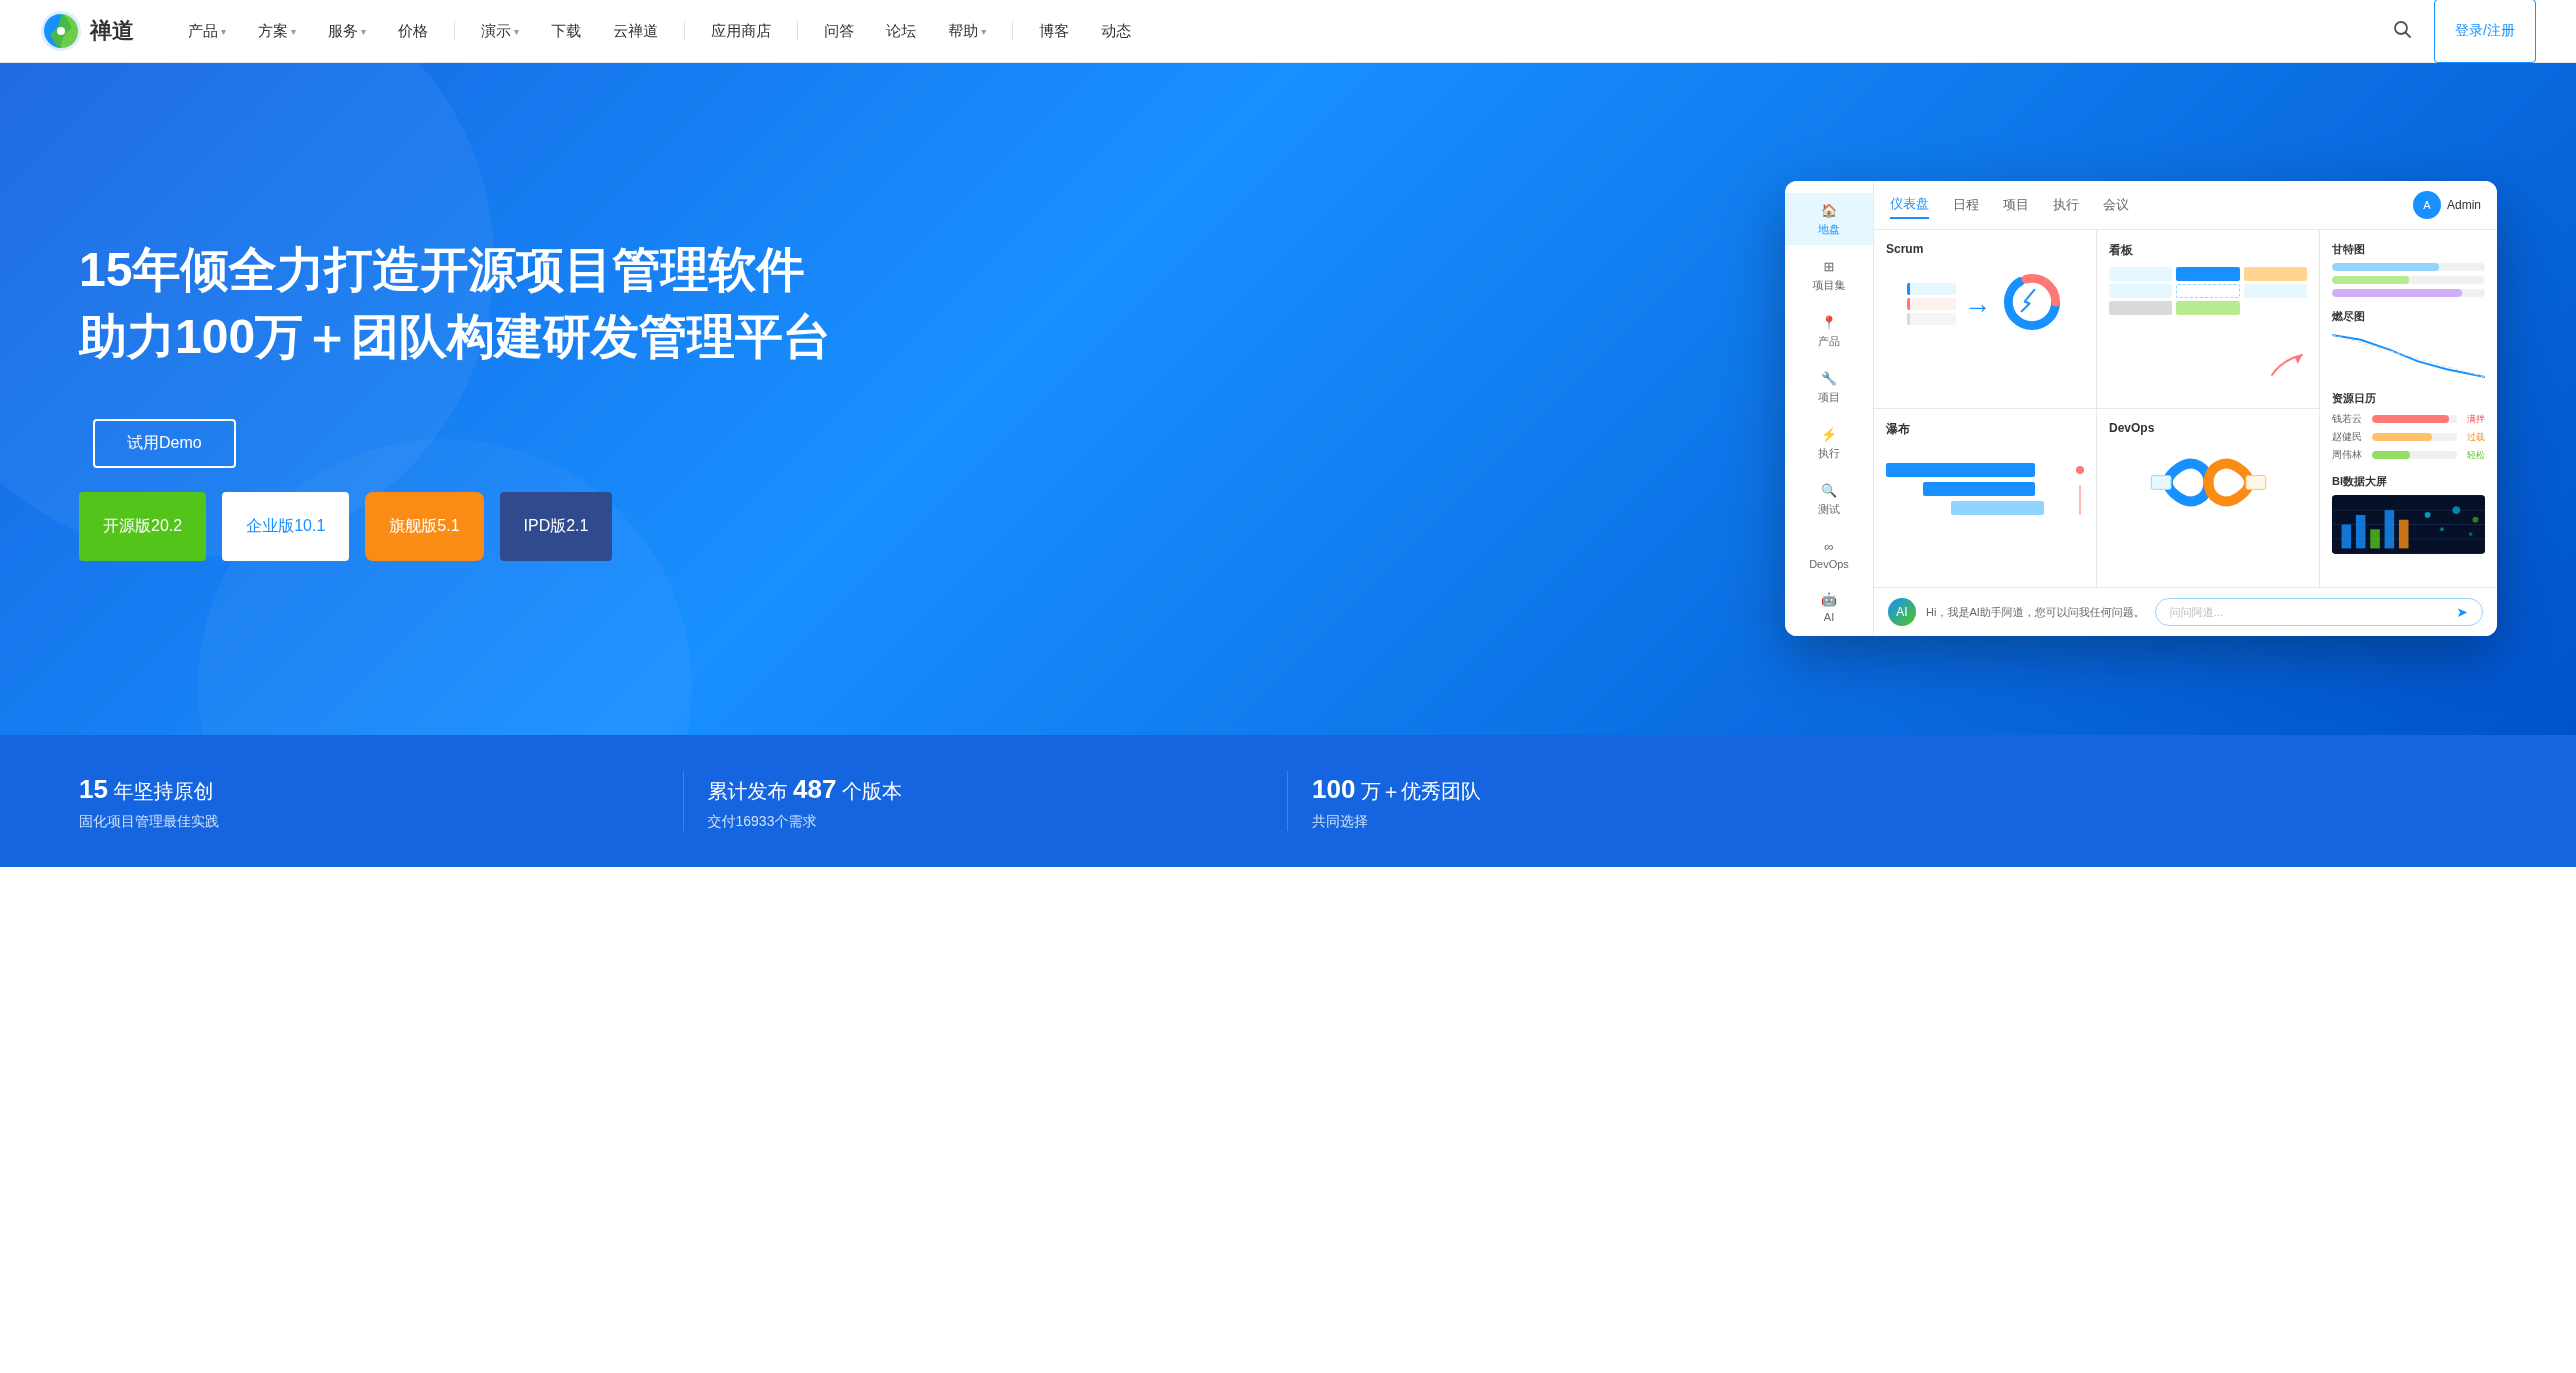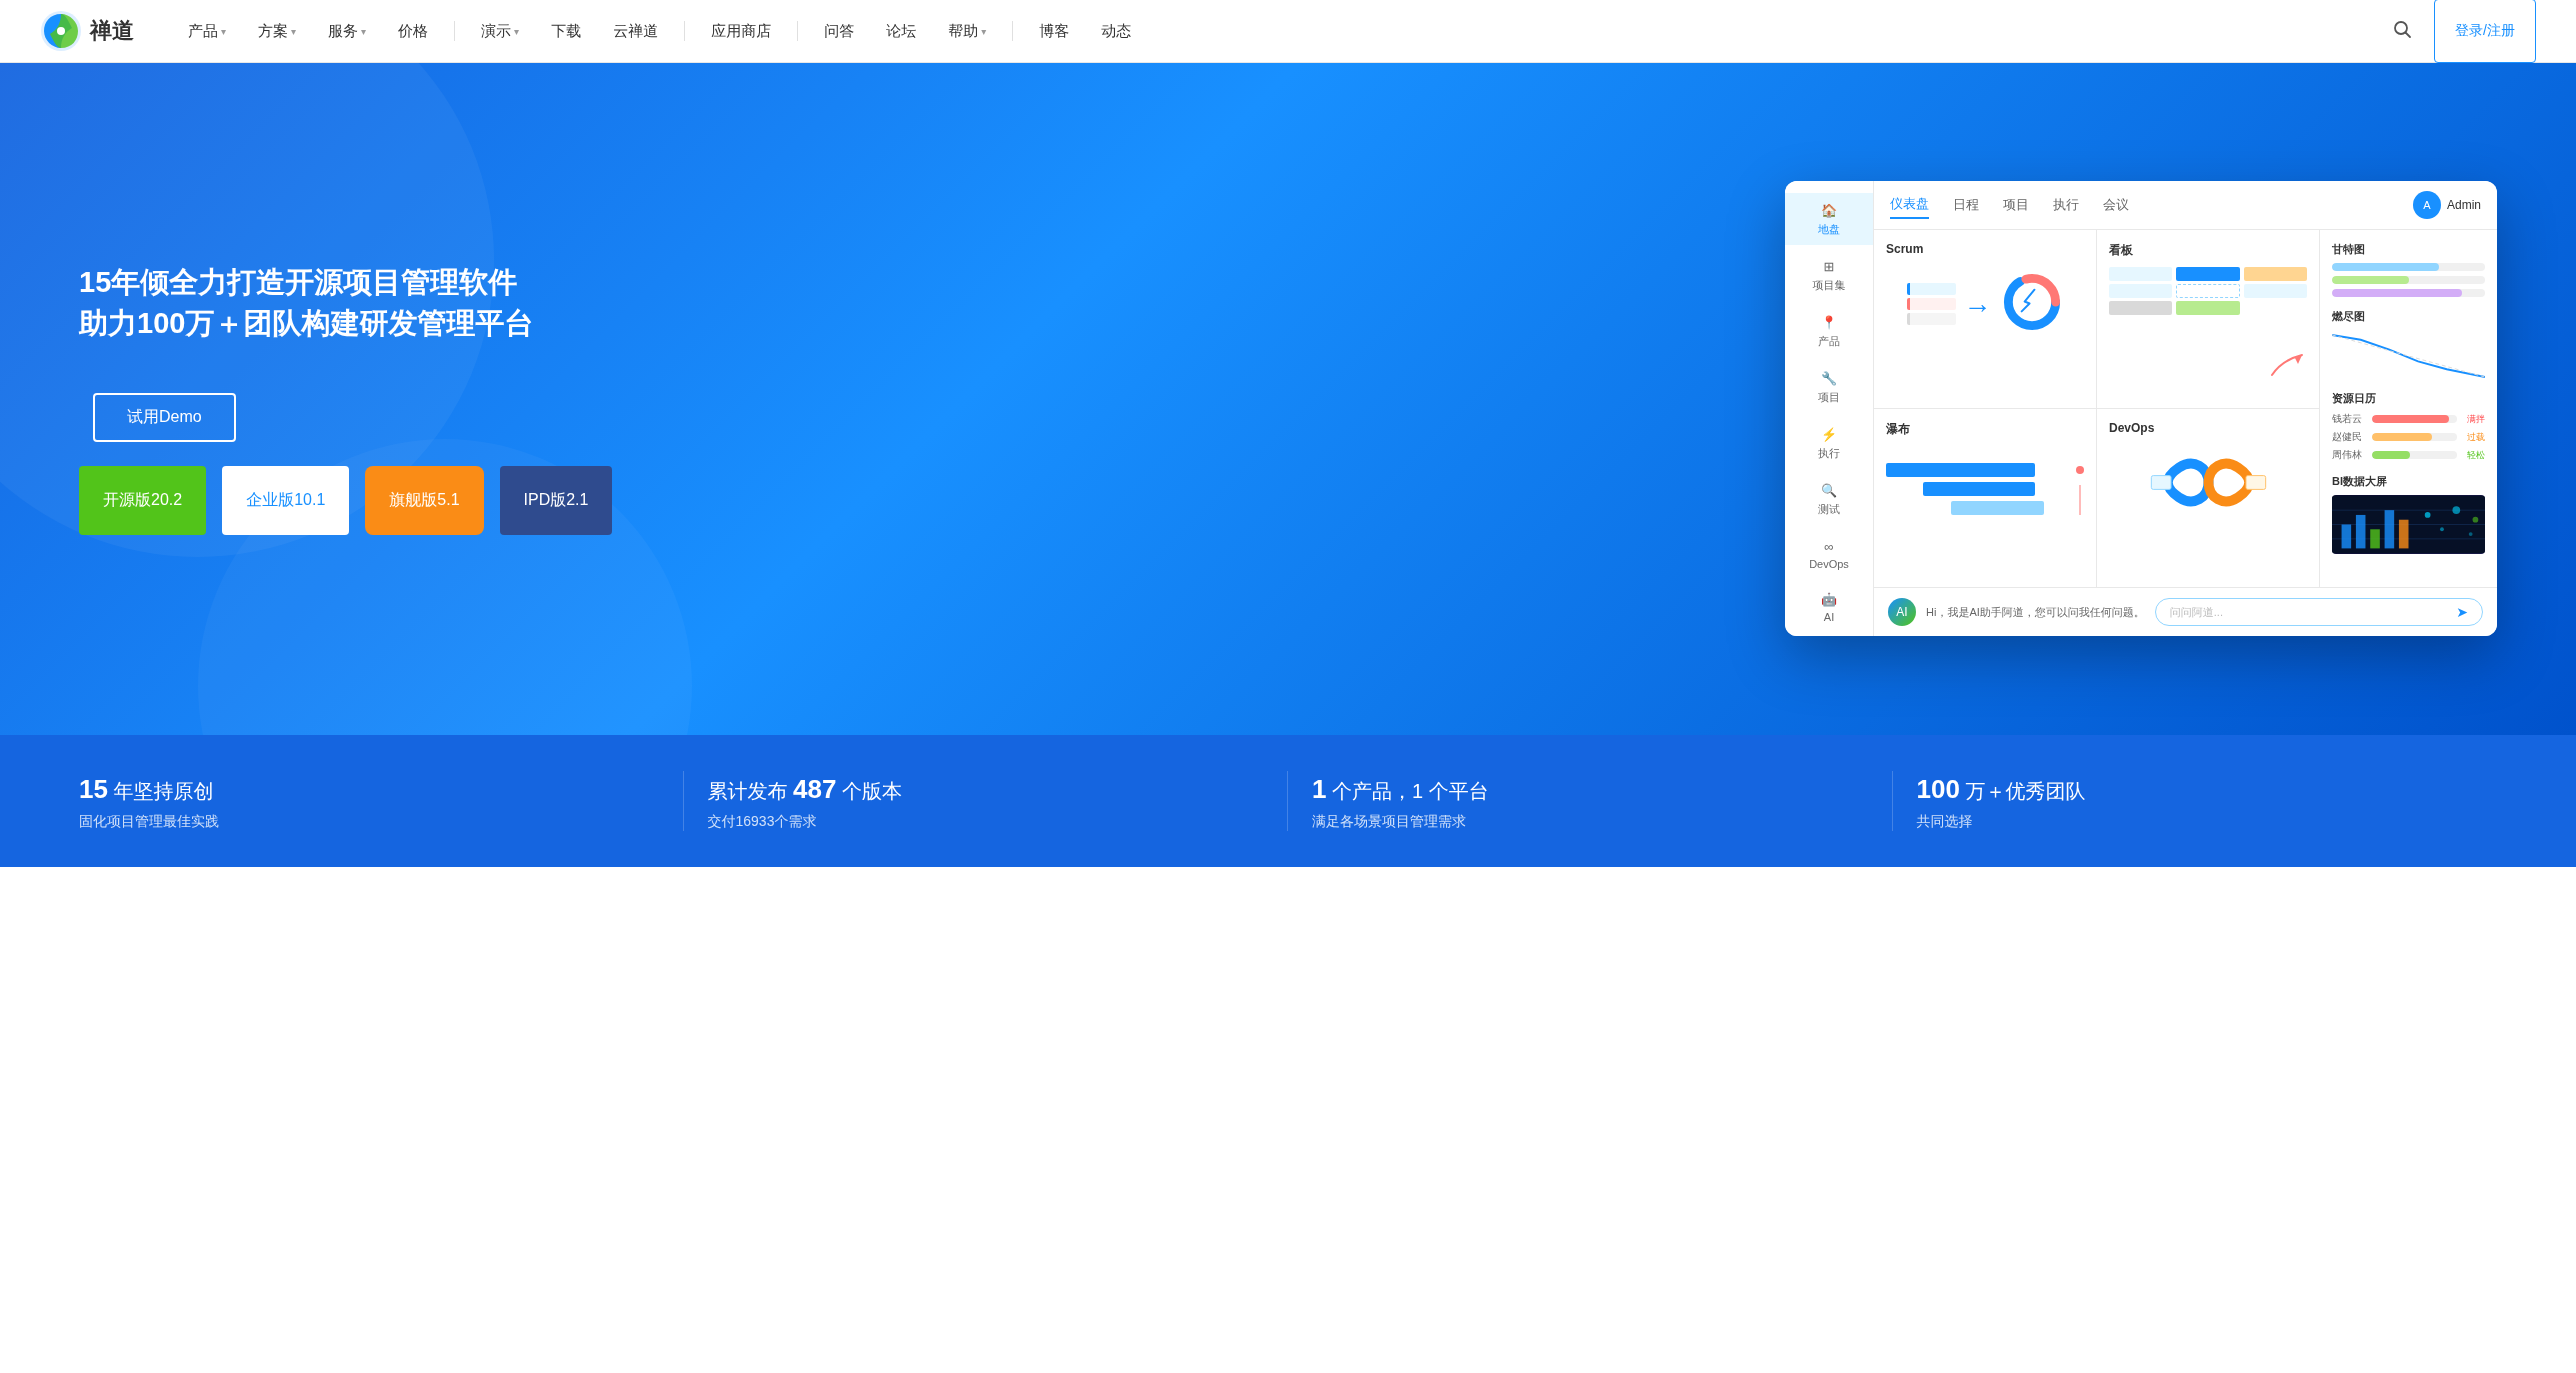--- a/index.html
+++ b/index.html
@@ -109,21 +109,21 @@
       height: 494px;
       border-radius: 50%;
       background: rgba(255,255,255,0.04);
     }
     .hero-left {
       flex: 1;
       z-index: 2;
       padding-right: 40px;
     }
     .hero-title {
-      font-size: 29px;
+      font-size: 48px;
       font-weight: bold;
       color: #fff;
       line-height: 1.4;
       margin-bottom: 49px;
     }
     .hero-buttons {
       display: flex;
       flex-wrap: wrap;
       gap: 16px;
       margin-bottom: 20px;
@@ -795,24 +795,18 @@
     <div class="stat-sub">固化项目管理最佳实践</div>
   </div>
   <div class="stat-item">
     <div class="stat-main">
       累计发布 <strong>487</strong> 个版本
     </div>
     <div class="stat-sub">交付16933个需求</div>
   </div>
   <div class="stat-item">
     <div class="stat-main">
-      <strong>1</strong> 个产品，1 个平台
-    </div>
-    <div class="stat-sub">满足各场景项目管理需求</div>
-  </div>
-  <div class="stat-item">
-    <div class="stat-main">
       <strong>100</strong> 万＋优秀团队
     </div>
     <div class="stat-sub">共同选择</div>
   </div>
 </section>
 
 
 </body></html>

